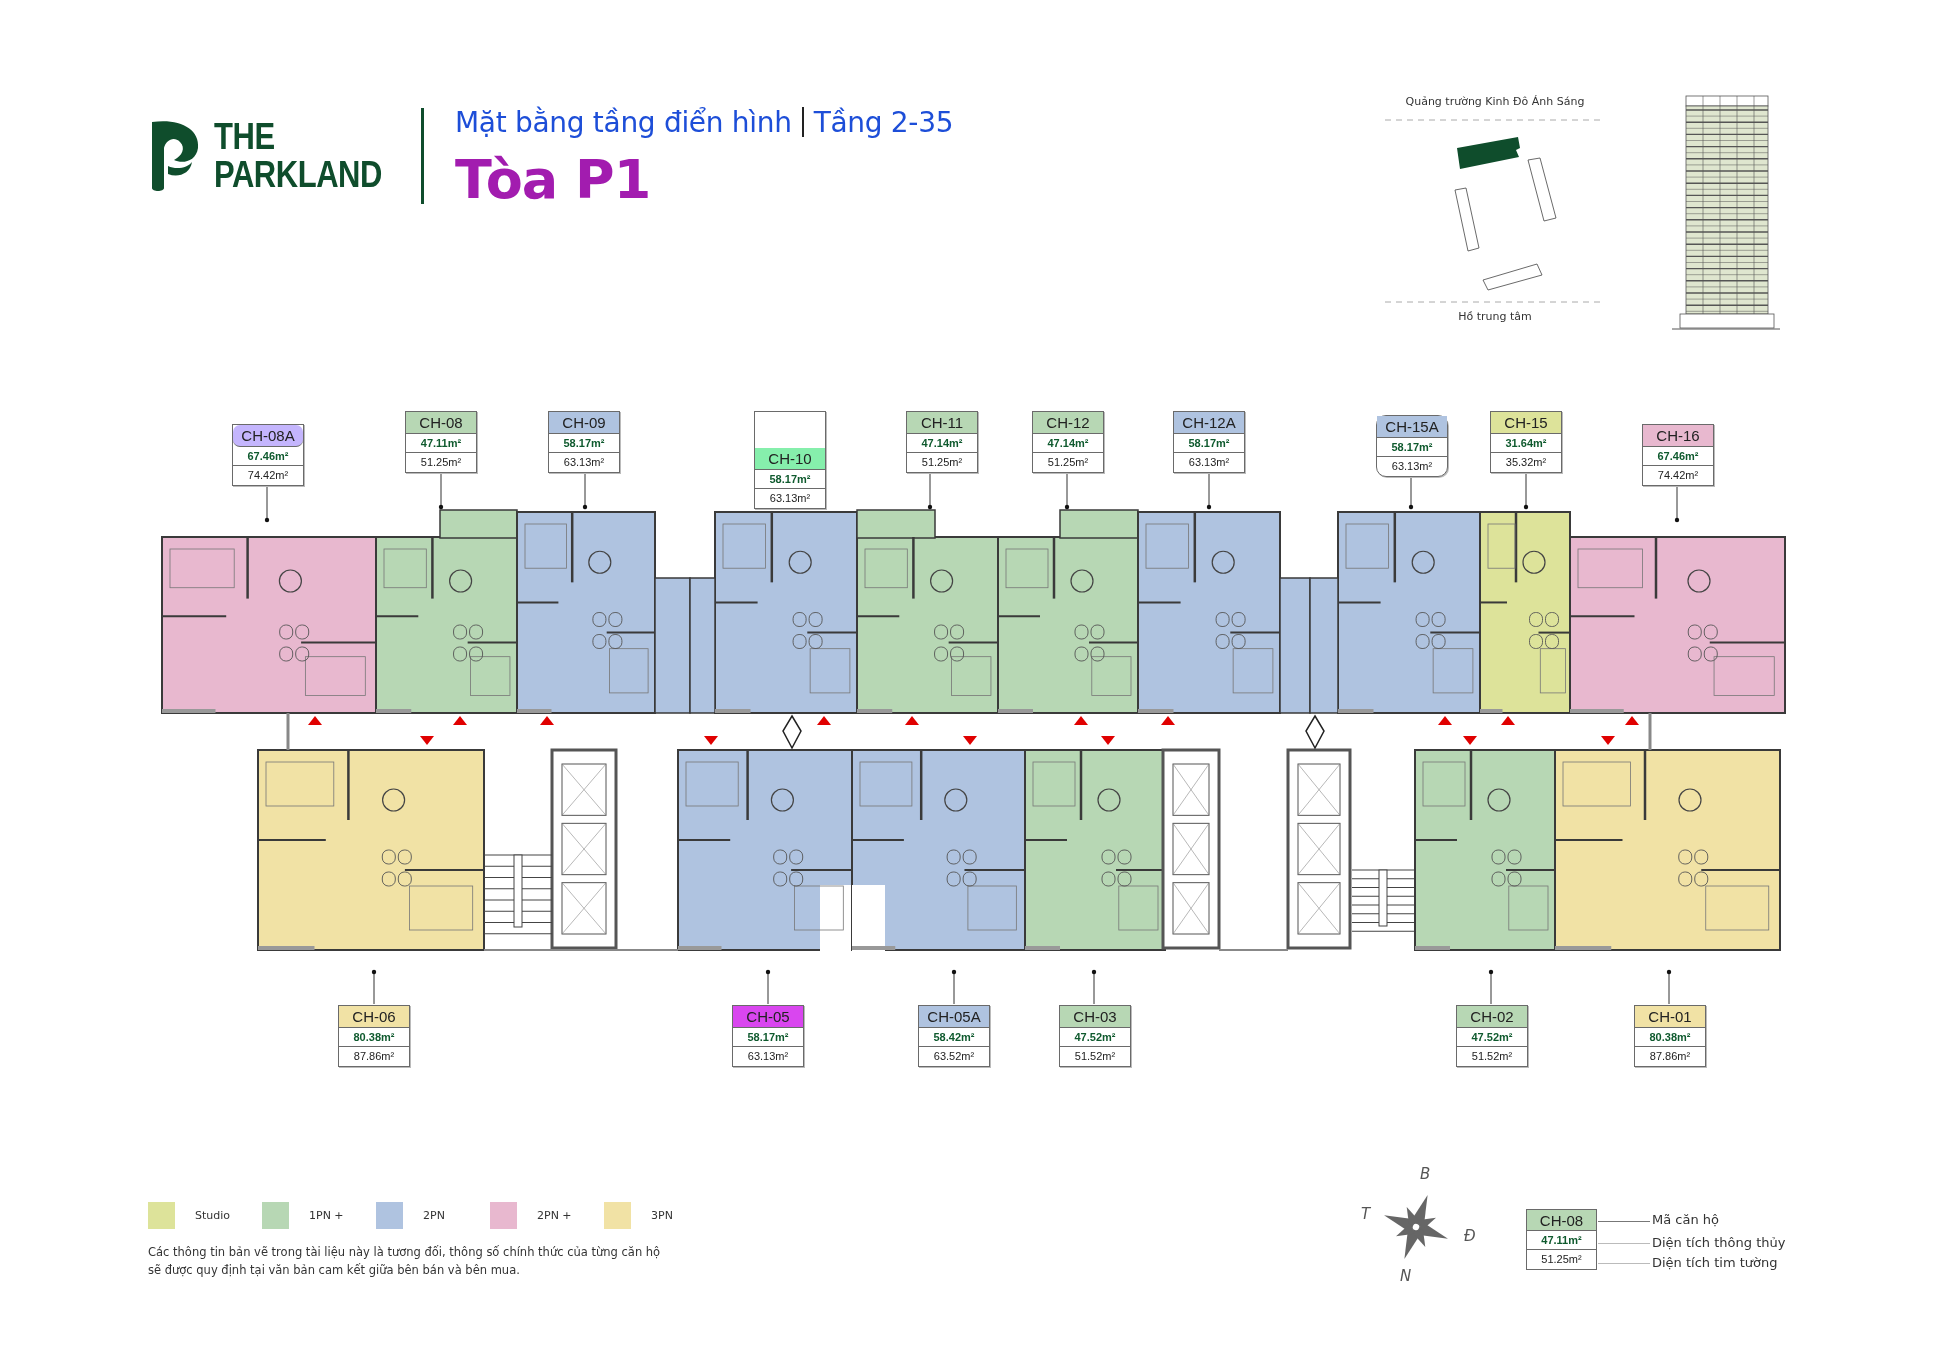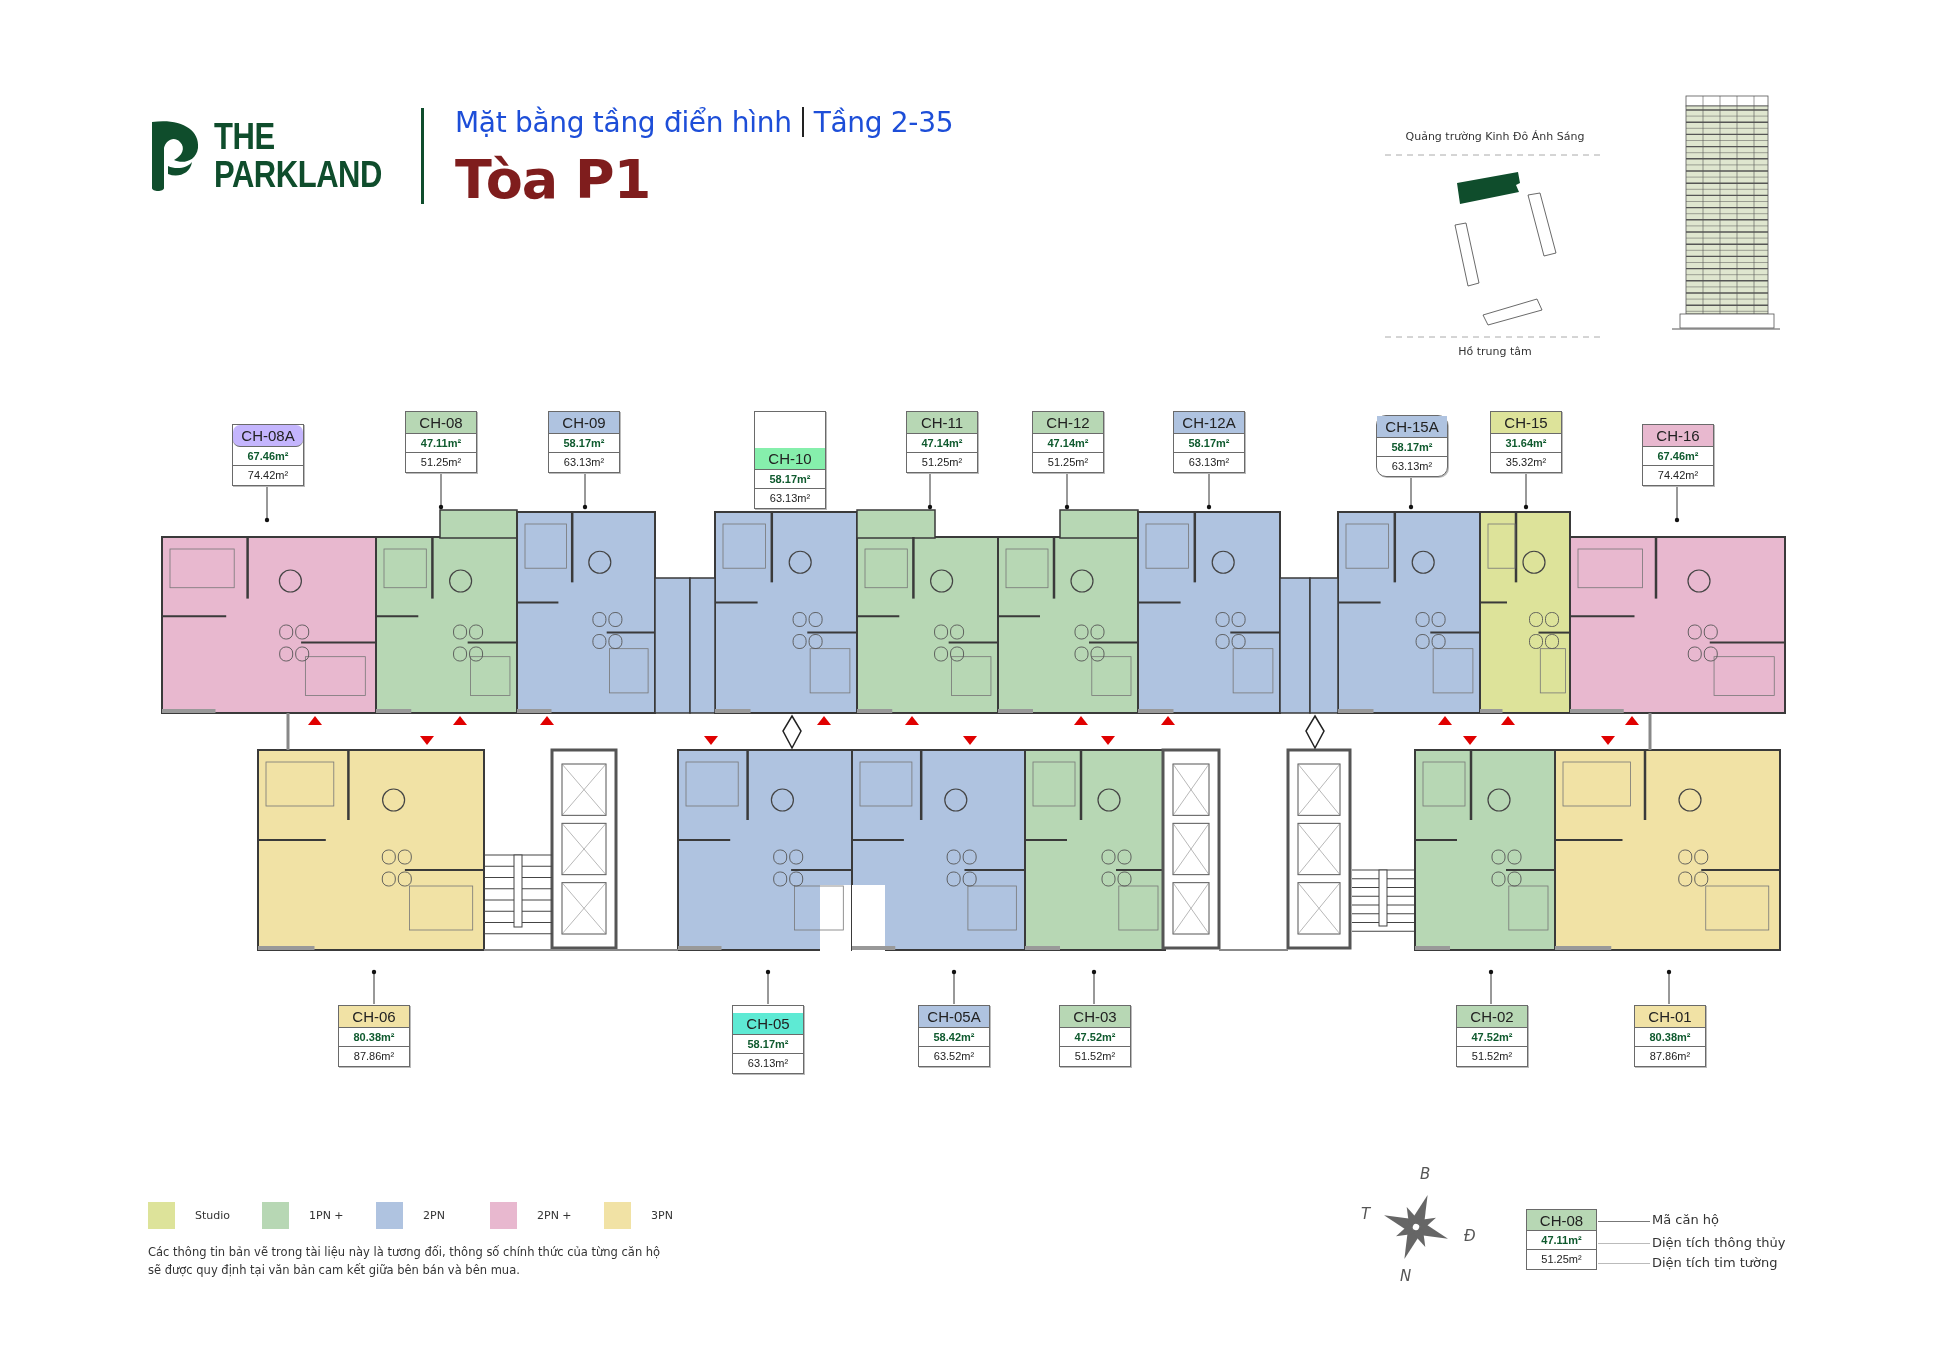--- a/index.html
+++ b/index.html
@@ -6,24 +6,24 @@
   html, body { width: 1954px; height: 1353px; background: #ffffff; overflow: hidden; }
   body { position: relative; font-family: "DejaVu Sans", sans-serif; color: #222; }
 
   
   .brand { position: absolute; left: 148px; top: 118px; display: flex; align-items: center; }
   .brand-logo { width: 54px; height: 76px; }
   .brand-text { margin-left: 12px; color: #0f4d2c; font-family: "Liberation Sans", sans-serif; font-weight: bold; font-size: 36px; line-height: 38px; letter-spacing: -0.5px; transform: scaleX(0.86); transform-origin: left center; }
   .header-divider { position: absolute; left: 421px; top: 108px; width: 3px; height: 96px; background: #0f4d2c; }
   .header-sub { position: absolute; left: 455px; top: 106px; font-size: 28px; color: #1d4ed8; font-family: "DejaVu Sans", sans-serif; font-weight: normal; letter-spacing: -0.3px; }
   .header-sub .sep { display: inline-block; width: 2px; height: 30px; background: #222; vertical-align: -5px; margin: 0 10px; }
-  .header-title { position: absolute; left: 455px; top: 148px; font-size: 54px; font-weight: bold; color: #7f1d1d; font-family: "DejaVu Sans", sans-serif; letter-spacing: -1px; }
+  .header-title { position: absolute; left: 455px; top: 148px; font-size: 54px; font-weight: bold; color: #a21caf; font-family: "DejaVu Sans", sans-serif; letter-spacing: -1px; }
 
   
-  .site { position: absolute; left: 1380px; top: 90px; width: 230px; height: 240px; margin-top: 35px; }
+  .site { position: absolute; left: 1380px; top: 90px; width: 230px; height: 240px; }
   .site-top-label { position: absolute; left: 0; top: 5px; width: 230px; text-align: center; font-size: 11px; color: #333; }
   .site-bottom-label { position: absolute; left: 0; top: 220px; width: 230px; text-align: center; font-size: 11px; color: #333; }
   .elev { position: absolute; left: 1668px; top: 92px; width: 116px; height: 240px; }
 
   
   .plan { position: absolute; left: 0; top: 0; width: 1954px; height: 1353px; pointer-events: none; }
   .plan * { pointer-events: auto; }
 
   
   .tag { position: absolute; width: 72px; border: 1px solid #6a6a6a; background: #fff; text-align: center; box-shadow: 1px 1px 0 #bbb; }
@@ -531,21 +531,21 @@
       <div class="gross">74.42m²</div>
     </div>
   </div>
 <div id="tags-bottom">
     <div class="tag" style="left: 338px; top: 1005px;">
       <div class="code" style="background: rgb(241, 226, 165);">CH-06</div>
       <div class="net">80.38m²</div>
       <div class="gross">87.86m²</div>
     </div>
     <div class="tag" style="left: 732px; top: 1005px;">
-      <div class="code" style="background: #5eead4; margin-top: 7px;">CH-05</div>
+      <div class="code" style="background: #d946ef;">CH-05</div>
       <div class="net">58.17m²</div>
       <div class="gross">63.13m²</div>
     </div>
     <div class="tag" style="left: 918px; top: 1005px;">
       <div class="code" style="background: rgb(175, 195, 224);">CH-05A</div>
       <div class="net">58.42m²</div>
       <div class="gross">63.52m²</div>
     </div>
     <div class="tag" style="left: 1059px; top: 1005px;">
       <div class="code" style="background: rgb(183, 215, 180);">CH-03</div>

